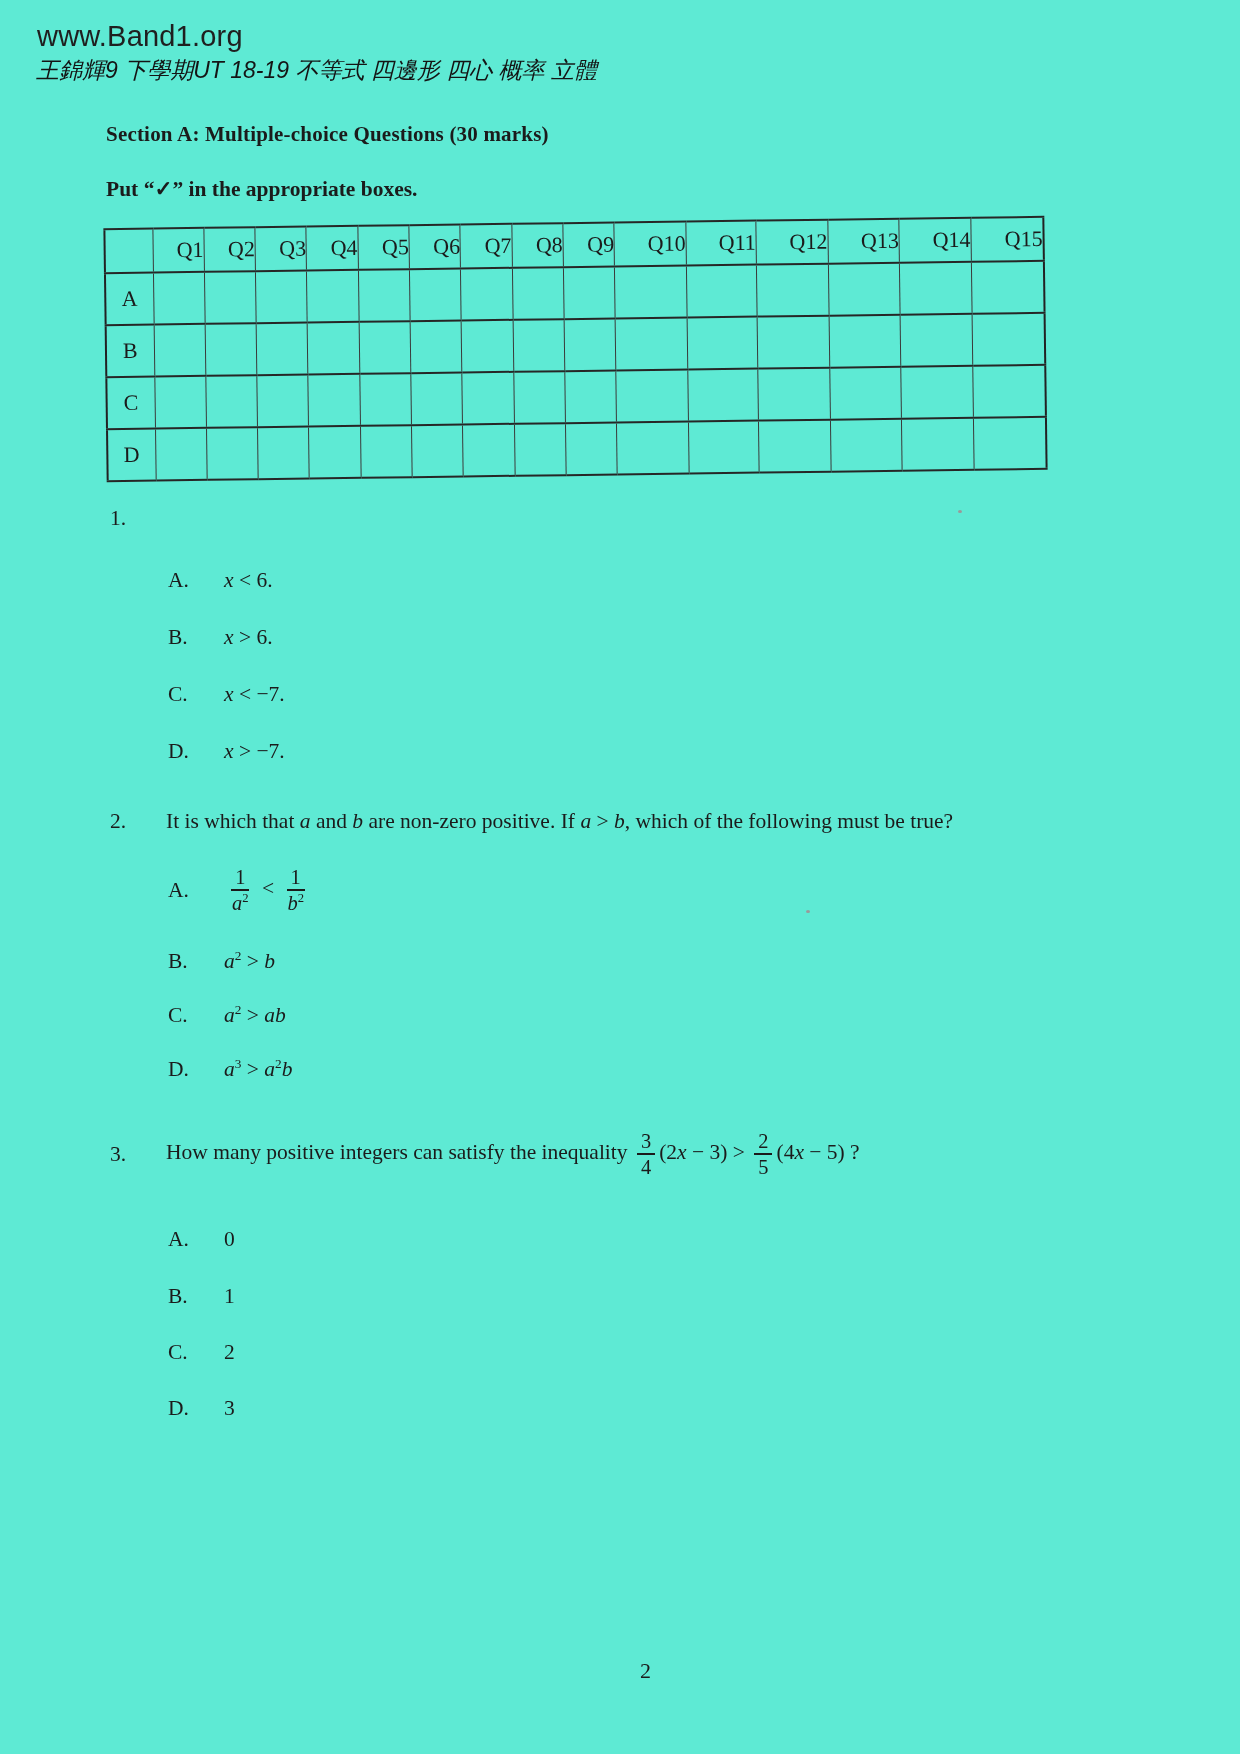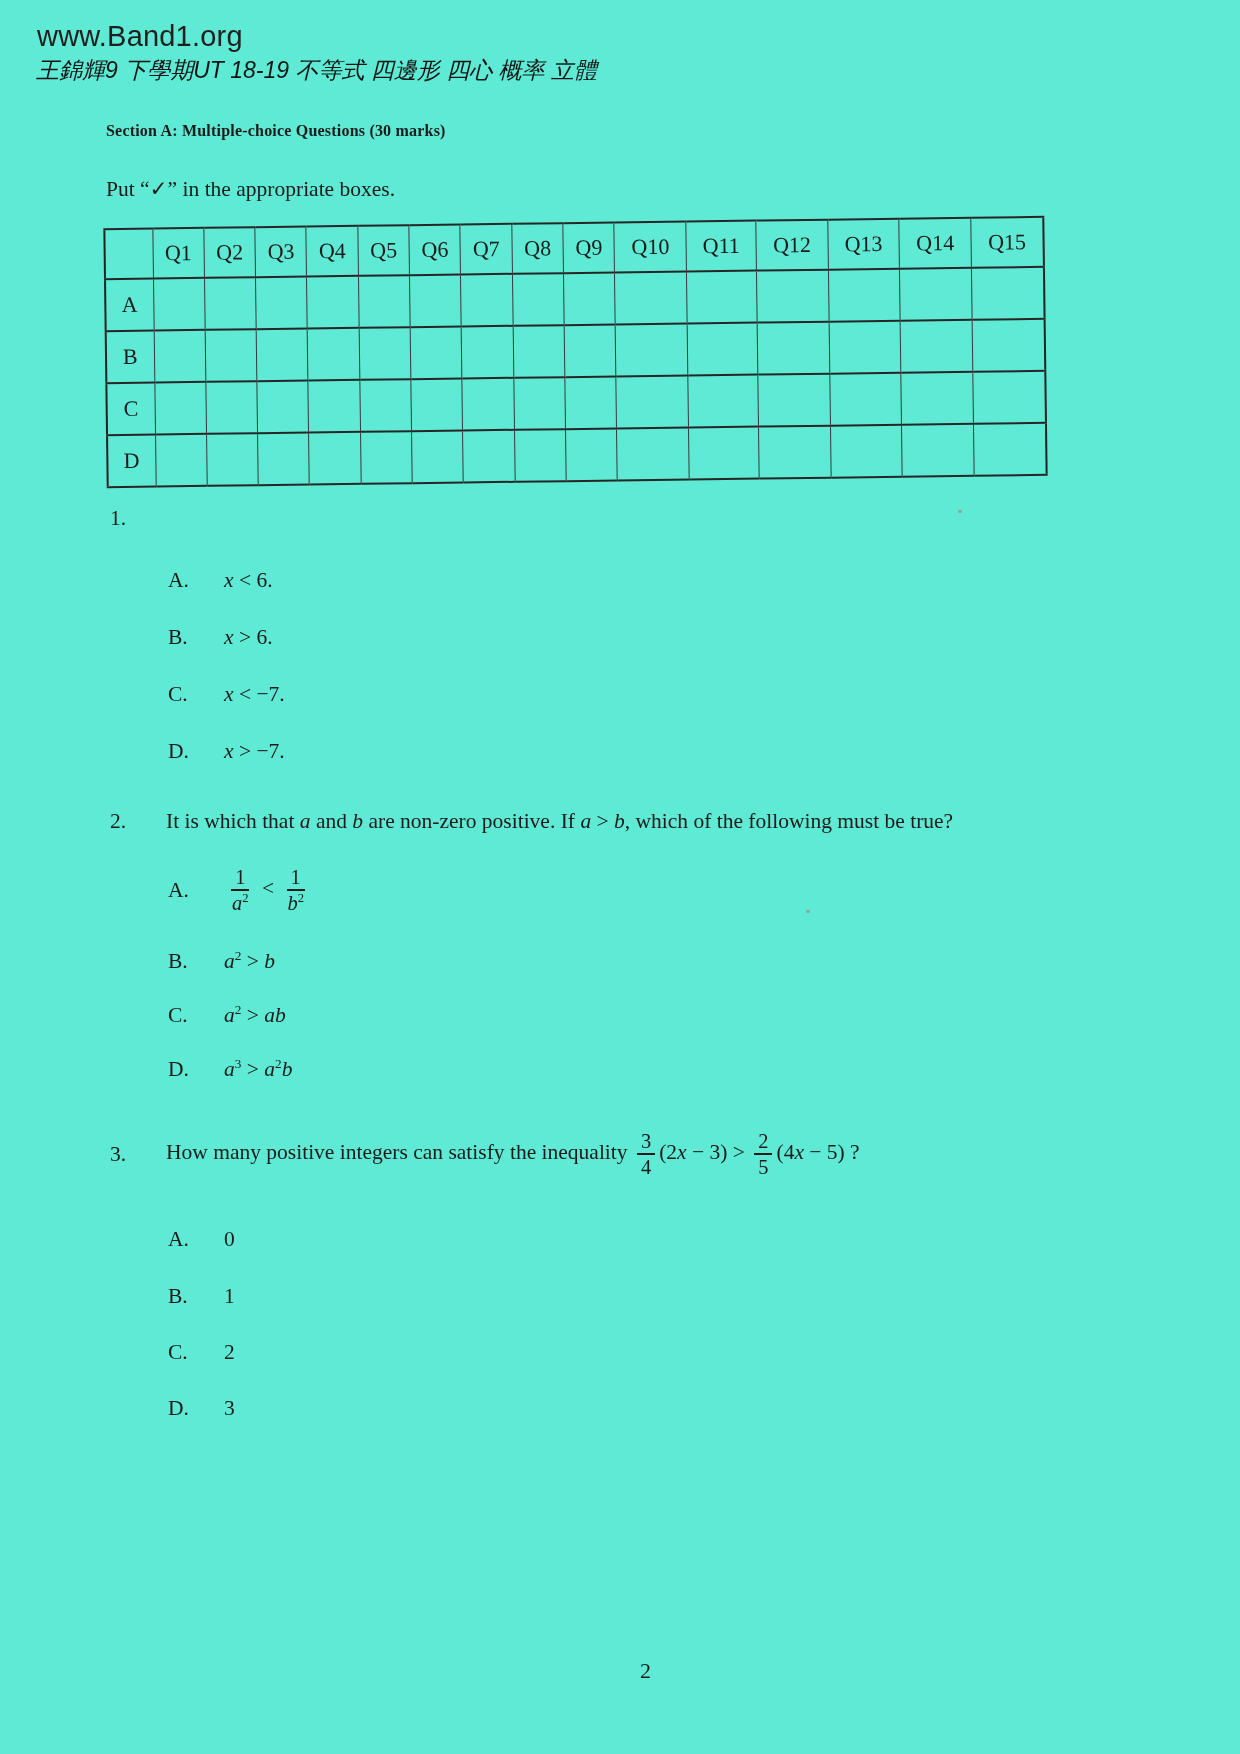--- a/index.html
+++ b/index.html
@@ -22,43 +22,43 @@
   }
   .doc-title {
     position:absolute; left:36px; top:55px;
     font-family:"Liberation Sans", sans-serif;
     font-size:23px; color:#141414;font-style:italic;
   }
 
   
   .section-heading {
     position:absolute; left:106px; top:122px;
-    font-size:16px; font-weight:bold; letter-spacing:0.2px;
+    font-size:21px; font-weight:bold; letter-spacing:0.2px;
   }
   .instruction {
     position:absolute; left:106px; top:176px;
-    font-size:21.5px; font-weight:normal;
+    font-size:21.5px; font-weight:bold;
   }
 
   
   table.answer-grid {
     position:absolute; left:105px; top:222px; width:941px;
     border-collapse:collapse;
     transform:rotate(-0.75deg);
     font-size:22px;
   }
   table.answer-grid th, table.answer-grid td {
     border-left:1px solid #3a3a3a;
     border-right:1px solid #3a3a3a;
     border-top:2px solid #262626;
     border-bottom:2px solid #262626;
     font-weight:normal; text-align:center;
   }
   table.answer-grid { border:2px solid #222; }
-  table.answer-grid thead th { height:50px; }
+  table.answer-grid thead th { height:44px;text-align:right; }
   table.answer-grid tbody th, table.answer-grid tbody td { height:52px; }
   table.answer-grid .corner, table.answer-grid .rowlab { width:48px; }
 
   
   .q {
     position:absolute; left:110px;
     display:flex; align-items:center;
     font-size:21.5px; line-height:1.25;
   }
   .q .num { width:56px; flex-shrink:0; }

